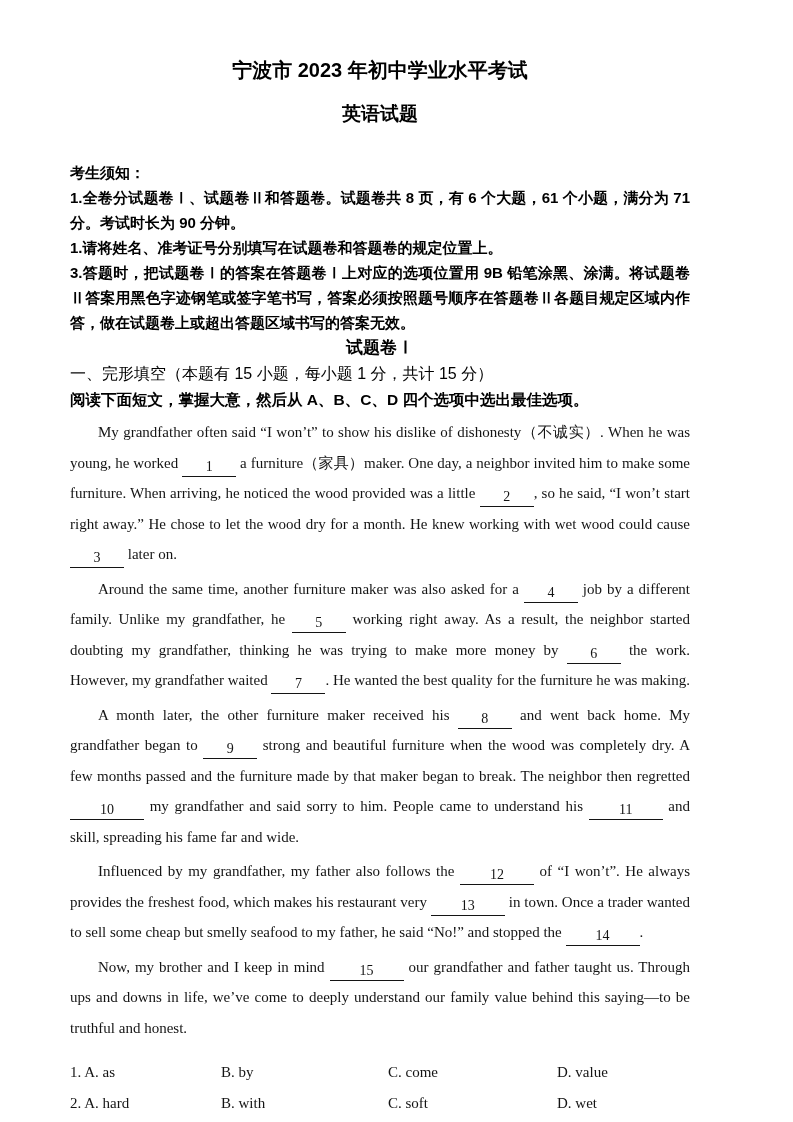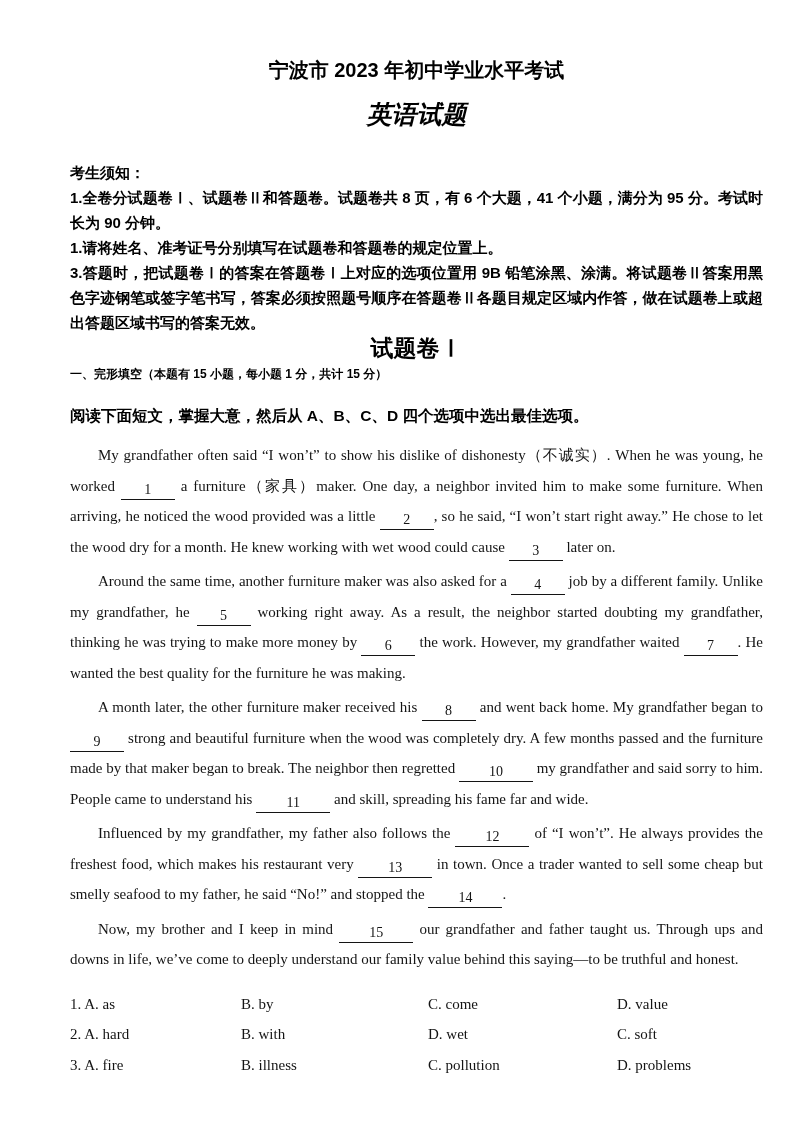--- a/index.html
+++ b/index.html
@@ -3,86 +3,86 @@
 <meta charset="utf-8">
 <style>
   * { margin:0; padding:0; box-sizing:border-box; }
   html, body { background:#ffffff; }
   body {
     width:793px; height:1122px;
     font-family:"Liberation Serif", serif;
     color:#141414;
     overflow:hidden;
   }
-  .page { padding:58px 30px 0 70px; height:100%; }
+  .page { padding:58px 103px 0 70px; height:100%; }
 
   .doc-title {
     font-family:"Liberation Sans", sans-serif;
     font-weight:700; font-size:20px; line-height:24px;
     text-align:center; color:#000;
   }
   .doc-subtitle {
     font-family:"Liberation Sans", sans-serif;
-    font-weight:700; font-size:25px; line-height:24px;
-    text-align:center; margin-top:20px; color:#000;font-style:italic;
+    font-weight:700; font-size:19px; line-height:24px;
+    text-align:center; margin-top:20px; color:#000;
   }
 
   .notice {
     margin-top:34px;
     font-family:"Liberation Sans", sans-serif;
     font-weight:700; font-size:15px; line-height:25px;
     text-align:justify; color:#000;
   }
 
   .paper-heading {
     font-family:"Liberation Sans", sans-serif;
-    font-weight:700; font-size:23px; line-height:26px;
+    font-weight:700; font-size:17px; line-height:26px;
     text-align:center; color:#000;
   }
   .part-heading {
     font-family:"Liberation Sans", sans-serif;
-    font-weight:700; font-size:12px; line-height:26px; color:#000;
+    font-weight:400; font-size:16px; line-height:26px; color:#000;
   }
   .part-instructions {
     font-family:"Liberation Sans", sans-serif;
-    font-weight:700; font-size:15.5px; line-height:26px; color:#000;margin-top:16px;
+    font-weight:700; font-size:15.5px; line-height:26px; color:#000;
   }
 
-  .passage { margin-top:11px; }
+  .passage { margin-top:4px; }
   .passage p {
     font-size:15px; line-height:30.5px;
     text-indent:28px; text-align:justify;
     margin-bottom:4px;
   }
   .blank {
     display:inline-block;
     border-bottom:1px solid #141414;
     text-align:center; text-indent:0;
     font-size:14px; line-height:18px;
     vertical-align:-3px;
   }
 
   .questions { margin-top:14px; }
   .q-row {
     display:grid;
     grid-template-columns:151px 167px 169px auto;
-    font-size:15px; line-height:30.5px;gap:20px;
+    font-size:15px; line-height:30.5px;
   }
 </style>
 </head>
 <body>
 
 <div class="page">
 
   <h1 class="doc-title">宁波市 2023 年初中学业水平考试</h1>
   <h2 class="doc-subtitle">英语试题</h2>
 
   <div class="notice">
     <p class="notice-heading">考生须知：</p>
-    <p class="notice-item">1.全卷分试题卷Ⅰ、试题卷Ⅱ和答题卷。试题卷共 8 页，有 6 个大题，41 个小题，满分为 95 分。考试时长为 90 分钟。</p>
+    <p class="notice-item">1.全卷分试题卷Ⅰ、试题卷Ⅱ和答题卷。试题卷共 8 页，有 6 个大题，61 个小题，满分为 71 分。考试时长为 90 分钟。</p>
     <p class="notice-item">1.请将姓名、准考证号分别填写在试题卷和答题卷的规定位置上。</p>
     <p class="notice-item">3.答题时，把试题卷Ⅰ的答案在答题卷Ⅰ上对应的选项位置用 9B 铅笔涂黑、涂满。将试题卷Ⅱ答案用黑色字迹钢笔或签字笔书写，答案必须按照题号顺序在答题卷Ⅱ各题目规定区域内作答，做在试题卷上或超出答题区域书写的答案无效。</p>
   </div>
 
   <p class="paper-heading">试题卷Ⅰ</p>
   <p class="part-heading">一、完形填空（本题有 15 小题，每小题 1 分，共计 15 分）</p>
   <p class="part-instructions">阅读下面短文，掌握大意，然后从 A、B、C、D 四个选项中选出最佳选项。</p>
 
   <div class="passage">
       <p>My grandfather often said “I won’t” to show his dislike of dishonesty（不诚实）. When he was young, he worked <span class="blank" style="width: 54px;">1</span> a furniture（家具）maker. One day, a neighbor invited him to make some furniture. When arriving, he noticed the wood provided was a little <span class="blank" style="width: 54px;">2</span>, so he said, “I won’t start right away.” He chose to let the wood dry for a month. He knew working with wet wood could cause <span class="blank" style="width: 54px;">3</span> later on.</p>
@@ -95,22 +95,22 @@
   <div class="questions">
       <div class="q-row">
         <span class="q-cell">1. A. as</span>
         <span class="q-cell">B. by</span>
         <span class="q-cell">C. come</span>
         <span class="q-cell">D. value</span>
       </div>
       <div class="q-row">
         <span class="q-cell">2. A. hard</span>
         <span class="q-cell">B. with</span>
+        <span class="q-cell">C. soft</span>
         <span class="q-cell">D. wet</span>
-        <span class="q-cell">C. soft</span>
       </div>
       <div class="q-row">
         <span class="q-cell">3. A. fire</span>
         <span class="q-cell">B. illness</span>
         <span class="q-cell">C. pollution</span>
         <span class="q-cell">D. problems</span>
       </div>
     </div>
 
 </div>

